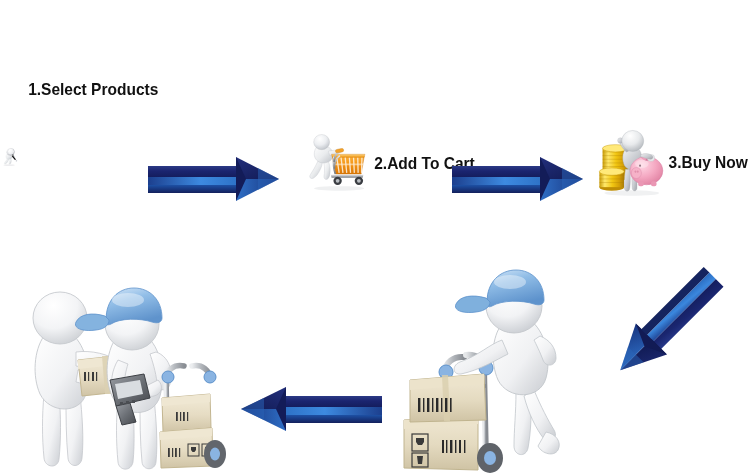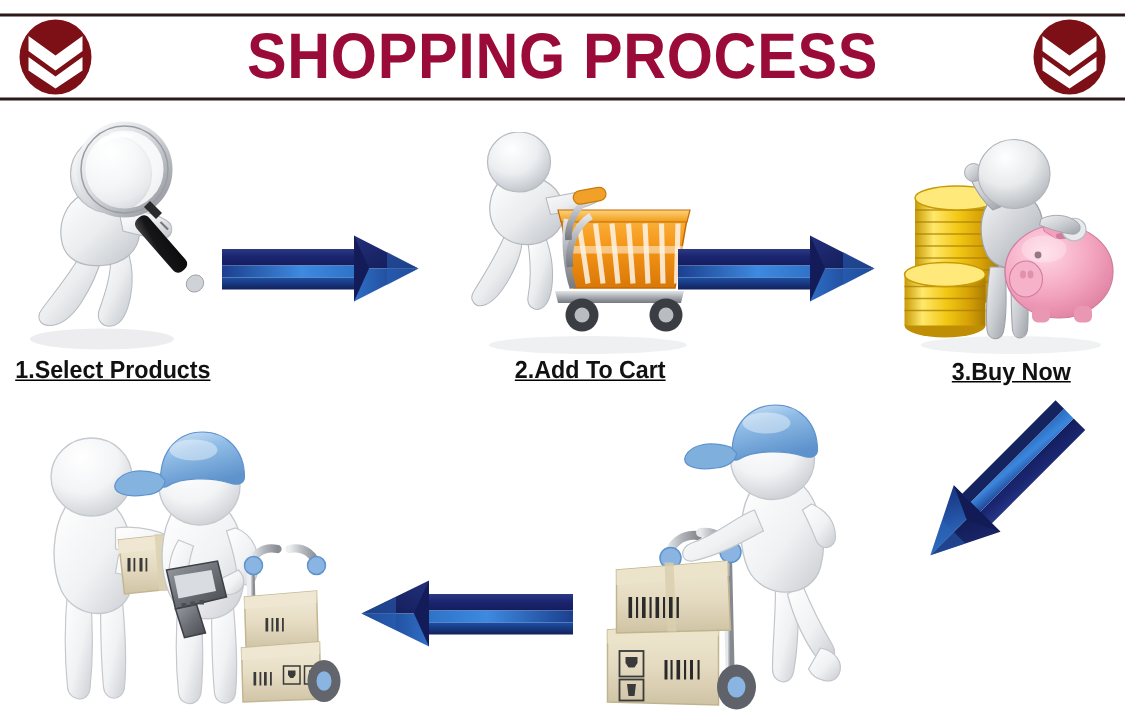--- a/index.html
+++ b/index.html
@@ -55,23 +55,21 @@
     align-items: center;
     justify-content: center;
   }
   .header-badge.left  { margin-left: 8px; }
   .header-badge.right { margin-right: 8px; }
 
   
   .step {
     position: absolute;
     display: flex;
-    flex-direction: column;
     align-items: center;
-    text-decoration: underline;
   }
   .step-art {
     display: block;
   }
   .step-label {
     font-family: "Liberation Sans", "DejaVu Sans", sans-serif;
     font-size: 16.5px;
     font-weight: bold;
     color: #111111;
     white-space: nowrap;
@@ -96,40 +94,20 @@
   .arrow-r1 { left: 148px; top: 152px; }
   .arrow-r2 { left: 452px; top: 152px; }
   .arrow-diag { left: 592px; top: 262px; }
   .arrow-l1  { left: 232px; top: 382px; }
 </style>
 </head>
 <body>
 
 <div id="canvas">
 
-  <div class="header-bar">
-
-    <div class="header-badge left">
-      <svg width="56" height="52" viewBox="0 0 56 52">
-        <ellipse cx="28" cy="26" rx="24" ry="25" fill="#7d0f16"></ellipse>
-        <path d="M10 12 L28 25 L46 12 L46 22 L28 35 L10 22 Z" fill="#ffffff"></path>
-        <path d="M10 26 L28 39 L46 26 L46 35 L28 47 L10 35 Z" fill="#ffffff"></path>
-      </svg>
-    </div>
-
-    <div class="header-title">SHOPPING PROCESS</div>
-
-    <div class="header-badge right">
-      <svg width="56" height="52" viewBox="0 0 56 52">
-        <ellipse cx="28" cy="26" rx="24" ry="25" fill="#7d0f16"></ellipse>
-        <path d="M10 12 L28 25 L46 12 L46 22 L28 35 L10 22 Z" fill="#ffffff"></path>
-        <path d="M10 26 L28 39 L46 26 L46 35 L28 47 L10 35 Z" fill="#ffffff"></path>
-      </svg>
-    </div>
-  </div>
 
   <div class="step step1">
     <svg class="step-art" width="148" height="158" viewBox="0 0 148 158">
       <defs>
         <radialGradient id="s1head" cx="38%" cy="28%" r="75%">
           <stop offset="0%" stop-color="#ffffff"></stop>
           <stop offset="55%" stop-color="#eeeff1"></stop>
           <stop offset="100%" stop-color="#c3c6cc"></stop>
         </radialGradient>
         <linearGradient id="s1body" x1="0" y1="0" x2="1" y2="1">

